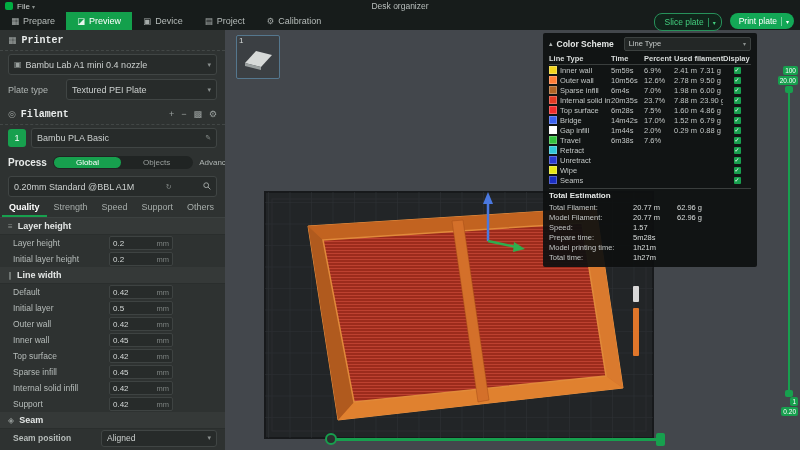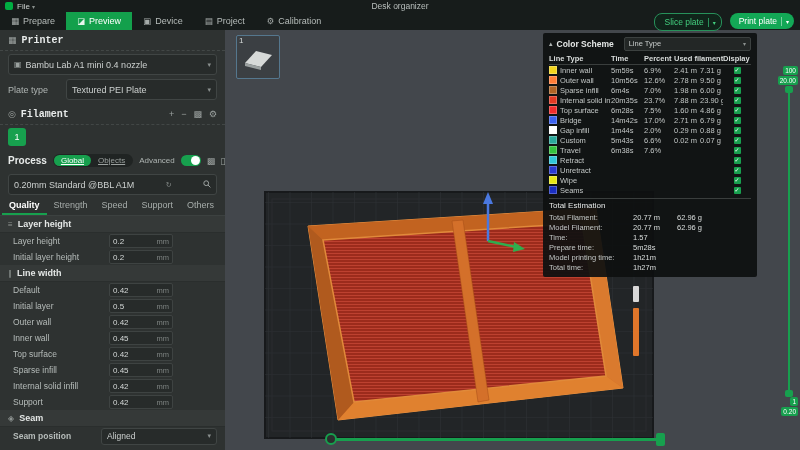--- a/index.html
+++ b/index.html
@@ -37,21 +37,21 @@
   .wrap-pad{padding:3px 8px 2px;}
   .plate-row{display:flex;align-items:center;padding:2px 8px 4px;}
   .plate-label{font-size:9px;color:#aeb4b2;width:58px;flex:0 0 auto;}
   .plate-row .sel{flex:1;gap:44px;}
   .fil-row{display:flex;gap:5px;padding:3px 8px 4px;align-items:center;}
   .fil-color{width:18px;height:18px;border-radius:3px;background:#17a04e;color:#fff;font-size:9px;display:flex;align-items:center;justify-content:center;flex:0 0 auto;}
   .fil-row .sel{flex:1;height:18px;}
   .proc-head{height:21px;display:flex;align-items:center;padding:0 8px;gap:6px;}
   .proc-title{font-size:10px;font-weight:bold;color:#e8ebea;}
   .seg{display:flex;background:#202423;border-radius:8px;padding:1px;}
-  .seg-item{font-size:8px;color:#9aa09e;padding:1px 7px;border-radius:7px;text-decoration:underline;}
+  .seg-item{font-size:8px;color:#9aa09e;padding:1px 22px;border-radius:7px;}
   .seg-item.active{background:#17a04e;color:#fff;}
   .adv-label{font-size:8px;color:#aeb4b2;}
   .switch{width:20px;height:11px;border-radius:6px;background:#17a04e;position:relative;flex:0 0 auto;}
   .switch::after{content:"";position:absolute;right:1px;top:1px;width:9px;height:9px;border-radius:50%;background:#fff;}
   .proc-icons{margin-left:auto;display:flex;gap:5px;color:#9ba19f;font-size:9px;}
   .ptabs{display:flex;border-bottom:1px solid #3c4140;padding:0 2px;height:18px;}
   .ptab{font-size:9px;color:#a6acaa;padding:0 7px;display:flex;align-items:center;border-bottom:2px solid transparent;}
   .ptab.active{color:#fff;border-bottom-color:#17a04e;font-weight:bold;}
   .grp-head{height:16px;display:flex;align-items:center;gap:5px;padding:0 8px;background:#353938;border-bottom:1px solid #2a2e2d;}
   .grp-icon{color:#8f9593;font-size:8px;}
@@ -79,21 +79,21 @@
   .leg-sel{margin-left:6px;flex:1;height:12px;background:#232726;border:1px solid #3c4140;border-radius:2px;display:flex;align-items:center;padding:0 4px;font-size:7.5px;color:#c8cccb;}
   .leg-sel .caret{margin-left:auto;font-size:6px;color:#8a908e;}
   .lheader{display:grid;grid-template-columns:62px 33px 30px 49px 28px;align-items:center;height:12px;border-bottom:1px solid #3a3e3d;margin-top:1px;}
   .hcell{font-size:7.5px;color:#dadedd;font-weight:bold;white-space:nowrap;overflow:hidden;}
   .lrow{display:grid;grid-template-columns:62px 33px 30px 26px 23px 28px;align-items:center;height:10px;}
   .lcell{font-size:7.5px;color:#c2c6c5;white-space:nowrap;overflow:hidden;}
   .ltype{display:flex;align-items:center;}
   .swatch{width:6px;height:6px;display:inline-block;margin-right:3px;border:1px solid rgba(255,255,255,.25);flex:0 0 auto;}
   .chkmini{width:7px;height:7px;background:#17a04e;border-radius:1px;color:#fff;font-size:6px;line-height:7px;text-align:center;justify-self:center;}
   .leg-totals{border-top:1px solid #3a3e3d;margin-top:3px;padding-top:2px;}
-  .tot-title{font-size:8px;font-weight:normal;color:#e4e7e6;height:11px;}
+  .tot-title{font-size:8px;font-weight:bold;color:#e4e7e6;height:11px;}
   .trow{display:grid;grid-template-columns:84px 44px auto;height:10px;align-items:center;}
   .tlabel{font-size:7.5px;color:#c2c6c5;}
   .tval{font-size:7.5px;color:#dadedd;}
 
   
   .vtrack{position:absolute;right:10px;top:58px;bottom:55px;width:2px;background:#17a04e;}
   .vhandle{position:absolute;right:7px;width:8px;height:7px;background:#17a04e;border-radius:2px;}
   .vh-top{top:56px;} .vh-bot{bottom:53px;}
   .vbadge{position:absolute;right:2px;background:#17a04e;color:#fff;font-size:6.5px;line-height:9px;padding:0 2px;border-radius:2px;}
   .vb1{top:36px;} .vb2{top:46px;} .vb3{bottom:44px;} .vb4{bottom:34px;}
@@ -175,20 +175,24 @@
       <span class="sec-title">Filament</span>
       <span class="head-actions">
         <span>+</span>
         <span>−</span>
         <span>▩</span>
         <span>⚙</span>
       </span>
     </div>
     <div class="fil-row">
       <div class="fil-color">1</div>
+      <div class="sel">
+        <span class="txt">Bambu PLA Basic</span>
+        <span class="caret">✎</span>
+      </div>
     </div>
 
     <div class="proc-head">
       <span class="proc-title">Process</span>
       <div class="seg">
         <span class="seg-item active">Global</span>
         <span class="seg-item">Objects</span>
       </div>
       <span class="adv-label">Advanced</span>
       <div class="switch"></div>
@@ -432,44 +436,33 @@
           <span class="lcell">4.86 g</span>
           <span class="chkmini">✓</span>
         </div>
       <div class="lrow">
           <span class="lcell ltype">
             <i class="swatch" style="background: rgb(60, 98, 240);"></i>
             <span>Bridge</span>
           </span>
           <span class="lcell">14m42s</span>
           <span class="lcell">17.0%</span>
-          <span class="lcell">2.71 m</span>
+          <span class="lcell">1.52 m</span>
           <span class="lcell">6.79 g</span>
           <span class="chkmini">✓</span>
         </div>
       <div class="lrow">
           <span class="lcell ltype">
             <i class="swatch" style="background: rgb(255, 255, 255);"></i>
             <span>Gap infill</span>
           </span>
           <span class="lcell">1m44s</span>
           <span class="lcell">2.0%</span>
           <span class="lcell">0.29 m</span>
           <span class="lcell">0.88 g</span>
-          <span class="chkmini">✓</span>
-        </div>
-      <div class="lrow">
-          <span class="lcell ltype">
-            <i class="swatch" style="background: rgb(44, 168, 155);"></i>
-            <span>Custom</span>
-          </span>
-          <span class="lcell">5m43s</span>
-          <span class="lcell">6.6%</span>
-          <span class="lcell">0.02 m</span>
-          <span class="lcell">0.07 g</span>
           <span class="chkmini">✓</span>
         </div>
       <div class="lrow">
           <span class="lcell ltype">
             <i class="swatch" style="background: rgb(53, 194, 63);"></i>
             <span>Travel</span>
           </span>
           <span class="lcell">6m38s</span>
           <span class="lcell">7.6%</span>
           <span class="lcell"></span>
@@ -527,21 +520,21 @@
             <span class="tlabel">Total Filament:</span>
             <span class="tval">20.77 m</span>
             <span class="tval">62.96 g</span>
           </div>
         <div class="trow">
             <span class="tlabel">Model Filament:</span>
             <span class="tval">20.77 m</span>
             <span class="tval">62.96 g</span>
           </div>
         <div class="trow">
-            <span class="tlabel">Time:</span>
+            <span class="tlabel">Speed:</span>
             <span class="tval">1.57</span>
             <span class="tval"></span>
           </div>
         <div class="trow">
             <span class="tlabel">Prepare time:</span>
             <span class="tval">5m28s</span>
             <span class="tval"></span>
           </div>
         <div class="trow">
             <span class="tlabel">Model printing time:</span>

